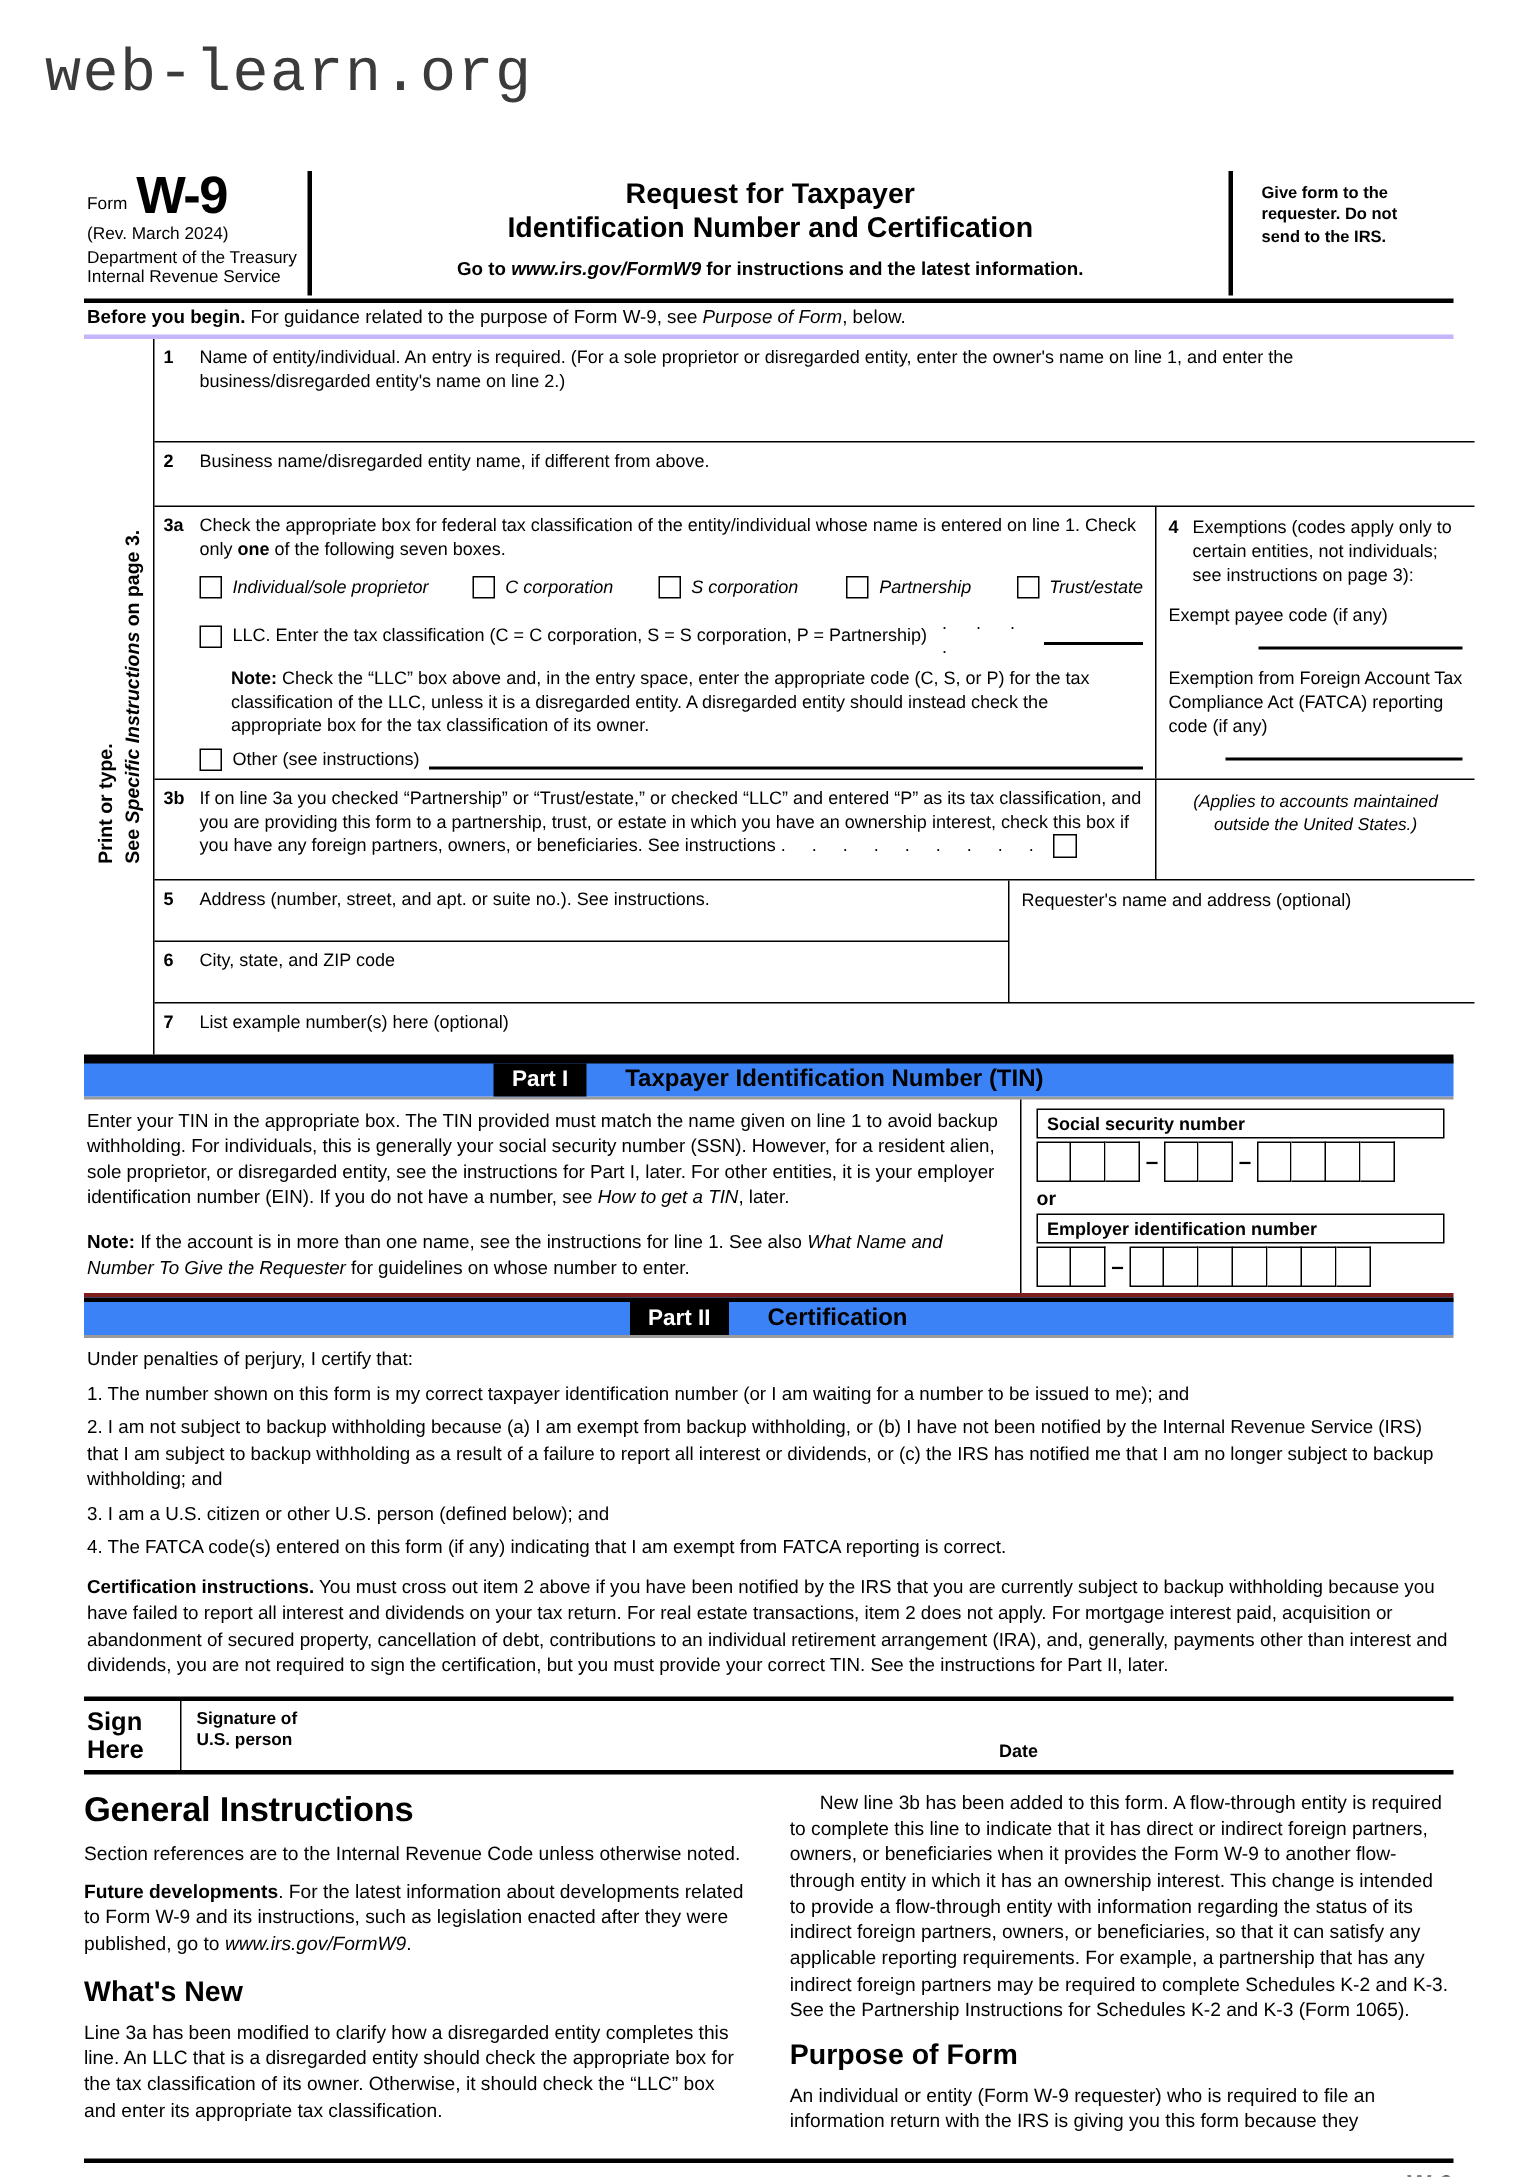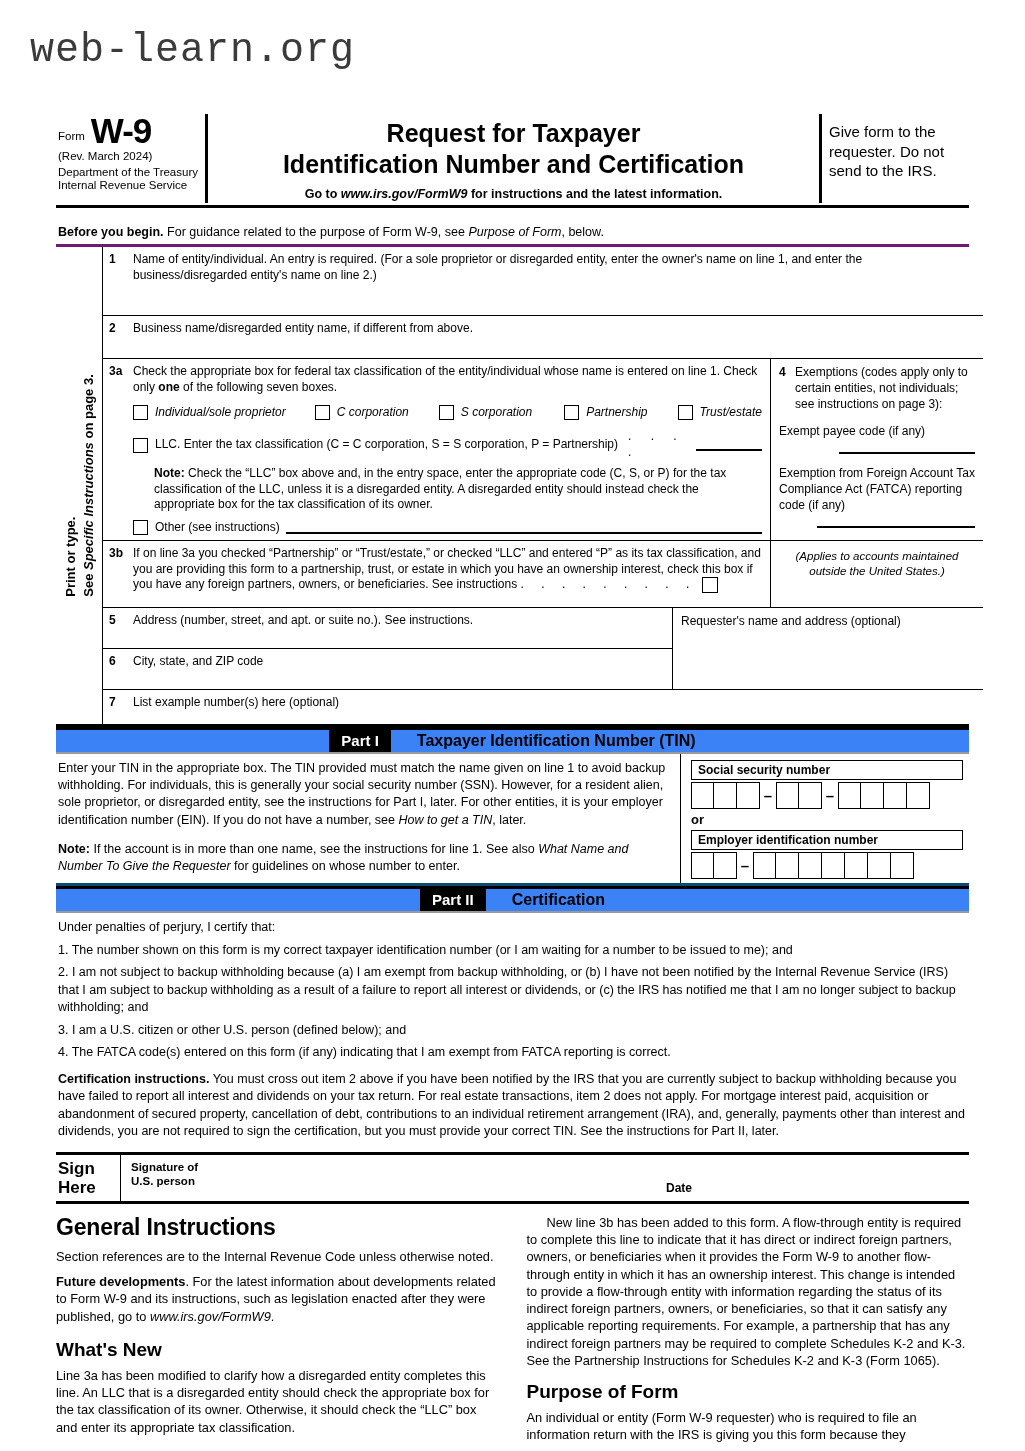--- a/index.html
+++ b/index.html
@@ -26,30 +26,30 @@
   .hdr{display:flex;align-items:stretch;border-bottom:3px solid #000;}
   .hdr-left{width:152px;padding:4px 0 6px 2px;box-sizing:border-box;position:relative;}
   .hdr-left:after{content:"";position:absolute;right:0;top:2px;bottom:2px;width:3px;background:#000;}
   .formline{display:flex;align-items:flex-end;gap:6px;}
   .formword{font-size:11.5px;line-height:1;padding-bottom:4px;}
   .w9big{font-size:35px;font-weight:bold;line-height:0.88;letter-spacing:-1px;}
   .rev{font-size:11.5px;margin-top:3px;}
   .dept{font-size:11.5px;margin-top:4px;line-height:1.18;}
 
   .hdr-mid{flex:1;text-align:center;padding:6px 6px 4px 6px;box-sizing:border-box;}
-  .title1{font-size:25px;font-weight:bold;line-height:1.22;}
+  .title1{font-size:19px;font-weight:bold;line-height:1.22;}
   .goto{font-size:12.5px;font-weight:bold;margin-top:8px;}
   .goto i{font-style:italic;}
 
   .hdr-right{width:150px;padding:10px 4px 4px 10px;box-sizing:border-box;position:relative;}
   .hdr-right:before{content:"";position:absolute;left:0;top:2px;bottom:2px;width:3px;background:#000;}
-  .giveform{font-size:15px;font-weight:normal;line-height:1.3;}
-
-  
-  .before{font-size:12.5px;padding:17px 0 5px 2px;border-bottom:3px solid #701a75;}
+  .giveform{font-size:11px;font-weight:bold;line-height:1.3;margin-left:12px;}
+
+  
+  .before{font-size:12.5px;padding:2px 0 5px 2px;border-bottom:3px solid #c4b5fd;}
   .before b{font-weight:bold;}
   .before i{font-style:italic;}
 
   
   .bodywrap{display:flex;border-bottom:3px solid #000;}
   .vside{width:46px;position:relative;flex:none;}
   .vside-inner{
     position:absolute;left:0;top:0;bottom:0;width:46px;
     display:flex;align-items:center;justify-content:center;
   }
@@ -115,21 +115,21 @@
   .l5{height:40px;border-bottom:1.5px solid #000;position:relative;}
   .l6{height:40px;position:relative;}
   .l7{border-top:1.5px solid #000;height:34px;position:relative;}
 
   
   .partbar{display:flex;align-items:center;border-top:3px solid #000;background:#3b82f6;margin-top:0;justify-content:center;}
   .parttag{background:#000;color:#fff;font-weight:bold;font-size:15px;padding:2px 12px 3px 12px;letter-spacing:0px;}
   .parttitle{font-weight:bold;font-size:16px;margin-left:26px;}
   .partbar-wrap{border-bottom:2.5px solid #9a9a9a;}
 
-  .p1body{display:flex;border-bottom:3px solid #0c4a6e;}
+  .p1body{display:flex;border-bottom:3px solid #7f1d1d;}
   .p1left{flex:1;padding:6px 10px 8px 2px;font-size:12.5px;line-height:1.38;border-right:1.5px solid #000;}
   .p1left i{font-style:italic;}
   .p1left b{font-weight:bold;}
   .p1note{margin-top:12px;}
   .p1right{width:288px;box-sizing:border-box;padding:6px 6px 4px 10px;}
 
   .tinbox-label{border:1.5px solid #000;font-size:12px;font-weight:bold;padding:2px 6px;background:#fff;}
   .tincells{display:flex;align-items:center;margin-top:2px;}
   .cell{width:23px;height:27px;border:1.5px solid #000;box-sizing:border-box;background:#fff;}
   .cell + .cell{border-left:none;}

